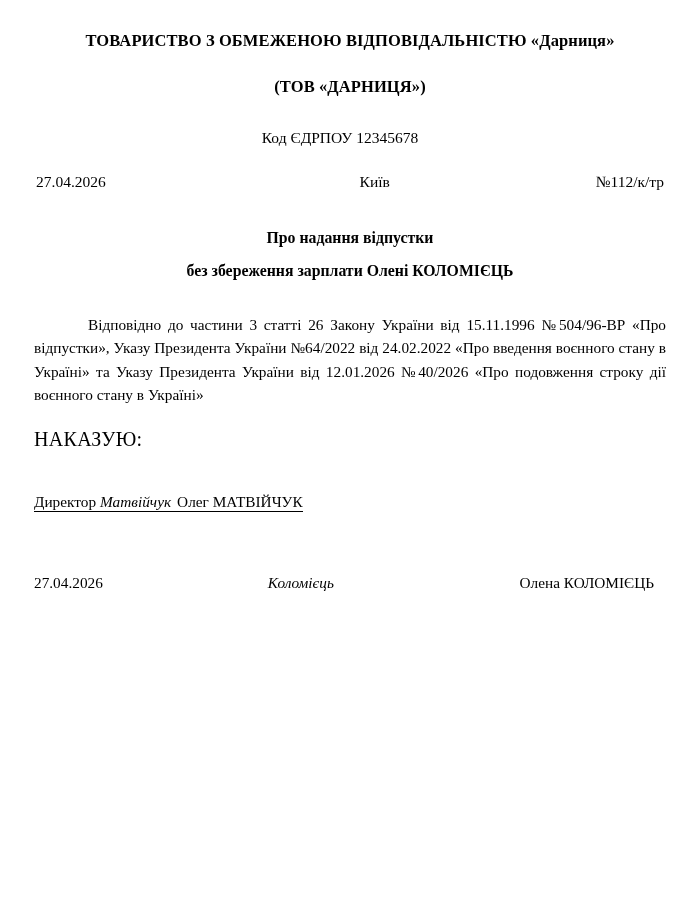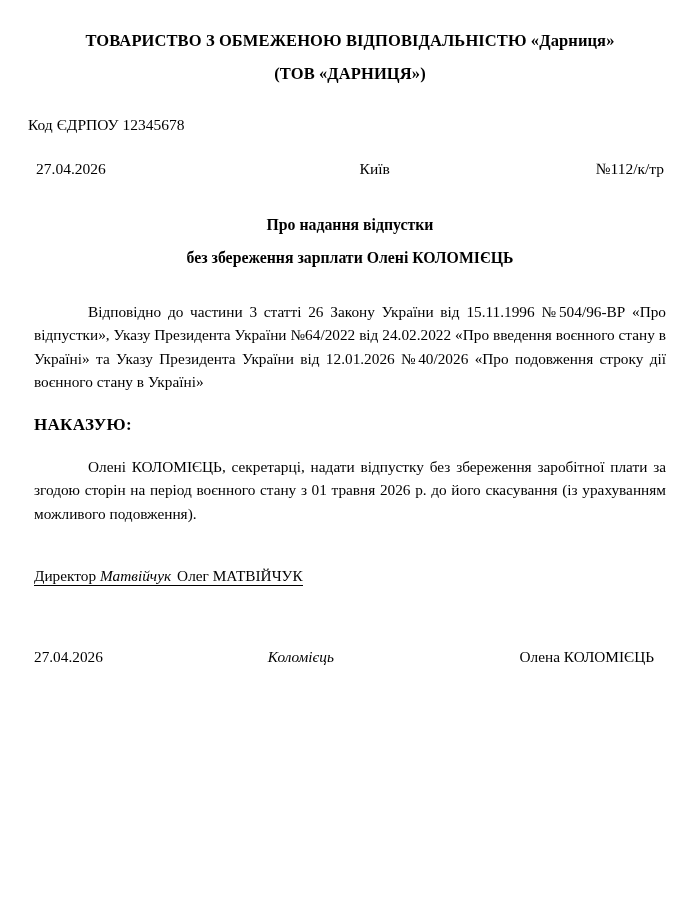--- a/index.html
+++ b/index.html
@@ -23,25 +23,25 @@
     padding: 30px 28px 20px 28px;
   }
   .org-line {
     text-align: center;
     font-weight: bold;
     font-size: 16.5px;
     letter-spacing: 0.1px;
     line-height: 1.35;
   }
   .org-line.second {
-    margin-top: 11px;
+    margin-top: 24px;
   }
   .edrpou {
     margin-top: 30px;
-    text-align: left;
+    text-align: center;
     font-size: 15.5px;
     padding-right: 20px;
   }
   .doc-type {
     margin-top: 26px;
     text-align: center;
     font-weight: bold;
     font-size: 16px;
     letter-spacing: 1.2px;
     padding-right: 130px;
@@ -69,24 +69,23 @@
     margin-top: 30px;
     font-size: 15.3px;
     line-height: 1.52;
     text-align: justify;
     text-indent: 54px;
     padding: 0 6px;
     hyphens: none;
   }
   .order-word {
     margin-top: 22px;
-    font-size: 17px;
+    font-size: 20px;
     padding-left: 6px;
     letter-spacing: 0.3px;
-    font-weight: bold;
   }
   .body-para.second {
     margin-top: 20px;
   }
   .basis {
     margin-top: 30px;
     font-size: 15.3px;
     line-height: 1.52;
     text-align: justify;
     padding: 0 6px;
@@ -151,21 +150,20 @@
 
   <div class="subject">
     <span class="line1">Про надання відпустки</span>
     <span class="line2">без збереження зарплати Олені КОЛОМІЄЦЬ</span>
   </div>
 
   <div class="body-para">Відповідно до частини 3 статті 26 Закону України від 15.11.1996 №504/96-ВР «Про відпустки», Указу Президента України №64/2022 від 24.02.2022 «Про введення воєнного стану в Україні» та Указу Президента України від 12.01.2026 №40/2026 «Про подовження строку дії воєнного стану в Україні»</div>
 
   <div class="order-word">НАКАЗУЮ:</div>
 
-  <div class="body-para second">Олені КОЛОМІЄЦЬ, секретарці, надати   відпустку без збереження заробітної плати за згодою сторін на період воєнного стану з 01 травня 2026 р. до його скасування (із урахуванням можливого подовження).</div>
 
 
   <div class="signature-block">
     <span class="sig-underline">
       <span class="sig-title">Директор</span><span class="sig-scrawl">Матвійчук</span><span class="sig-name">Олег МАТВІЙЧУК</span>
     </span>
   </div>
 
 
   <div class="ack-row">

